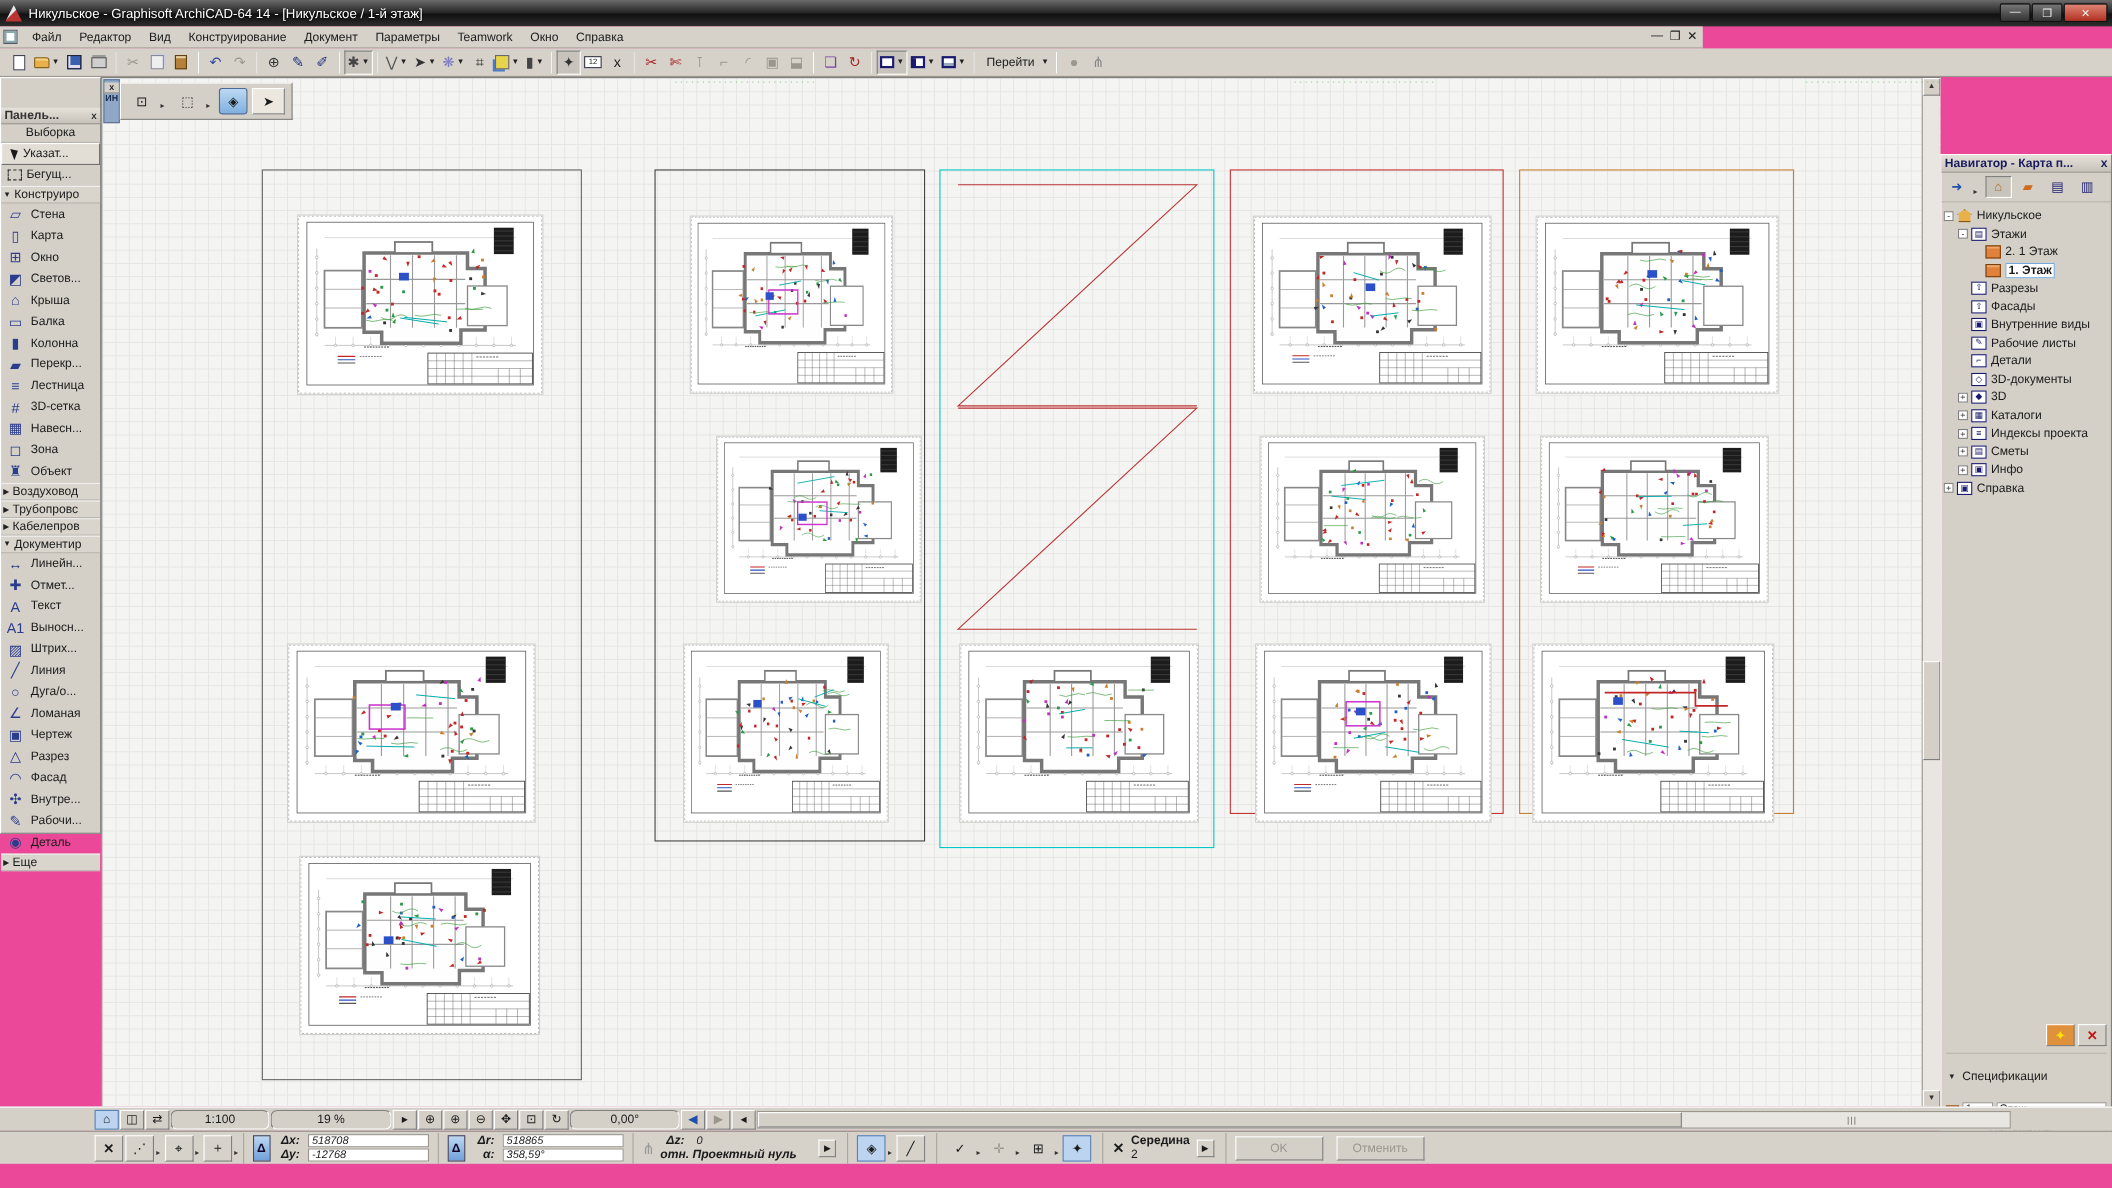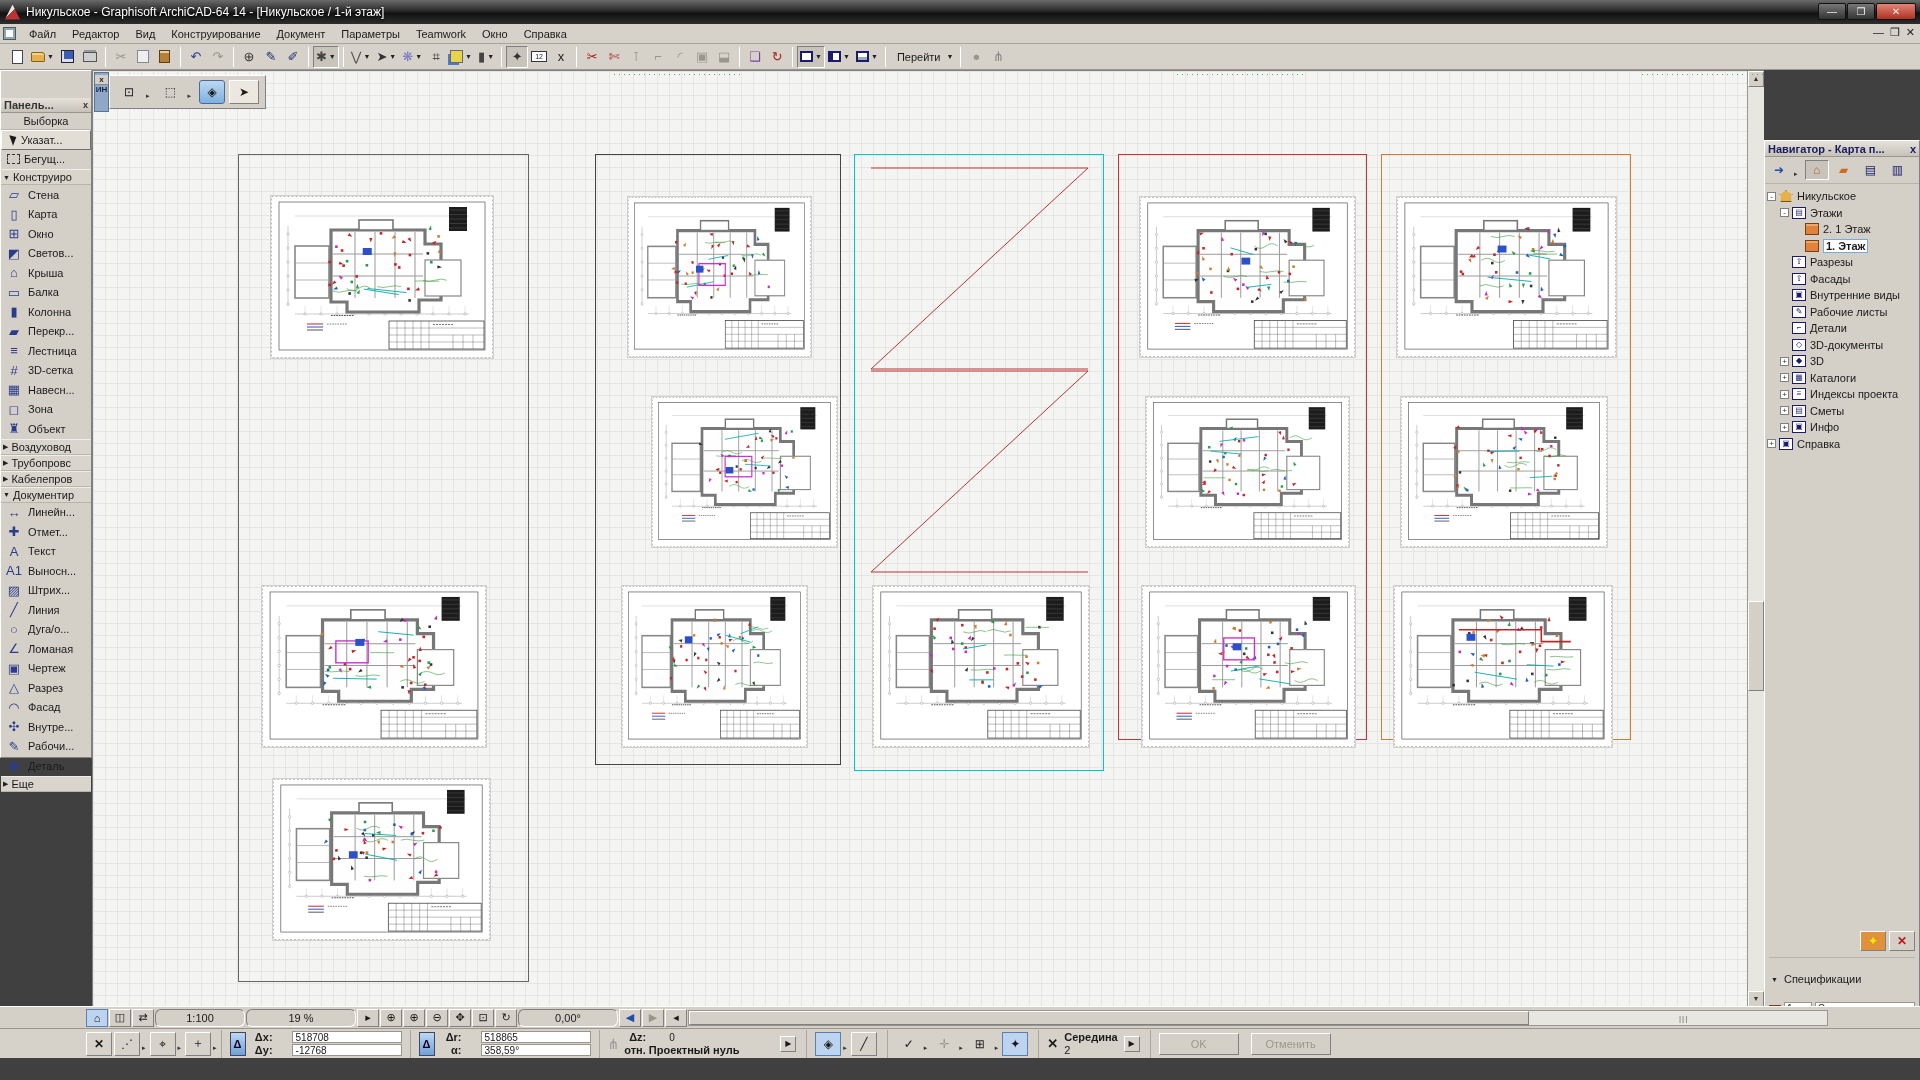--- a/index.html
+++ b/index.html
@@ -1,29 +1,29 @@
 <!DOCTYPE html>
 <html><head>
 <meta charset="utf-8">
 <style>
   html,body{margin:0;padding:0;background:#888;}
   *{box-sizing:border-box;}
-  .win{position:relative;width:1920px;height:1080px;background:#404040;overflow:hidden;
+  .win{position:relative;width:1920px;height:1080px;background:#ec4899;overflow:hidden;
        font-family:"Liberation Sans",sans-serif;font-size:11px;color:#1a1a1a;}
   
   .titlebar{position:absolute;left:0;top:0;width:1920px;height:24px;
     background:linear-gradient(#6a6a6a,#2a2a2a 45%,#111 55%,#2e2e2e);display:flex;align-items:center;color:#fff;}
   .app-ico{width:15px;height:15px;margin:0 6px 0 5px;background:linear-gradient(135deg,#e8e8e8 45%,#b33 46%);
     clip-path:polygon(50% 0,100% 100%,0 100%);}
   .title-text{font-size:12px;text-shadow:0 1px 2px #000;}
   .cap-btns{position:absolute;right:4px;top:3px;display:flex;gap:1px;}
   .cap-btn{width:28px;height:17px;display:flex;align-items:center;justify-content:center;
     background:linear-gradient(#777,#333);border:1px solid #111;border-radius:2px;color:#eee;font-size:10px;}
   .cap-btn.close{background:linear-gradient(#e08575,#b03123);width:40px;}
-  .menubar{position:absolute;left:0;top:24px;width:1920px;height:20px;background:#d6d2ca;
+  .menubar{position:absolute;left:0;top:24px;width:1548px;height:20px;background:#d6d2ca;
     border-bottom:1px solid #a8a49c;display:flex;align-items:center;}
   .mdi-ico{width:13px;height:13px;margin:0 5px 0 3px;background:#fff;border:1px solid #556;
     box-shadow:inset 0 0 0 2px #8aa;}
   .menu-item{padding:2px 8px;}
   .mdi-btns{position:absolute;right:5px;top:2px;display:flex;gap:6px;font-size:11px;color:#222;}
   .toolbar{position:absolute;left:0;top:44px;width:1920px;height:26px;background:#d6d2ca;
     border-bottom:1px solid #9a968e;display:flex;align-items:center;padding-left:6px;}
   .tb-sep{width:1px;height:20px;background:#9a968e;border-right:1px solid #fff;margin:0 4px;}
   .tbtn{min-width:22px;height:22px;display:flex;align-items:center;justify-content:center;
     border:1px solid transparent;padding:0 2px;font-size:13px;}
@@ -97,21 +97,21 @@
   .tr-btn{width:26px;height:24px;display:flex;align-items:center;justify-content:center;
     border:1px solid;border-color:#fff #808080 #808080 #fff;margin-right:2px;font-size:12px;}
   .tr-btn.pressed{border-color:#5b80b2;background:#bcd4f0;}
   .tr-btn.disabled{color:#9a968e;}
   .tr-fly{font-size:7px;color:#333;margin:8px 4px 0 0;}
   .tr-group{display:flex;align-items:center;border-left:1px solid #aaa69e;padding:0 8px;height:28px;}
   .coordbox{display:flex;align-items:center;gap:5px;}
   .delta-ico{width:16px;height:24px;background:linear-gradient(#bcd8f2,#6fa0d8);border:1px solid #446;
     color:#102;display:flex;align-items:center;justify-content:center;font-weight:bold;font-size:11px;}
   .coord-col{display:flex;flex-direction:column;gap:1px;}
-  .coord-row{display:flex;align-items:center;gap:19px;}
+  .coord-row{display:flex;align-items:center;gap:7px;font-style:italic;}
   .coord-lab{font-weight:bold;width:22px;text-align:right;}
   .coord-val{width:110px;height:12px;background:#fff;border:1px solid #9a968e;padding:0 3px;font-size:10px;line-height:11px;}
   .okbtn{width:80px;height:22px;display:flex;align-items:center;justify-content:center;color:#9a968e;
     border:1px solid;border-color:#fff #808080 #808080 #fff;background:#d4d0c8;margin-right:12px;}
   .statusbar{position:absolute;left:0;top:1058px;width:1920px;height:22px;background:#d4d0c8;
     border-top:1px solid #fff;display:flex;align-items:center;justify-content:flex-end;padding-right:14px;gap:18px;}
   .st-cell{display:flex;align-items:center;gap:5px;color:#222;}
   .ic-disk{width:15px;height:9px;background:#cfcfcf;border:1px solid #555;border-radius:2px;}
   .ic-chip{width:11px;height:11px;background:#b0b0b0;border:1px solid #555;box-shadow:0 0 0 2px #d4d0c8,0 0 0 3px #888;}
   

